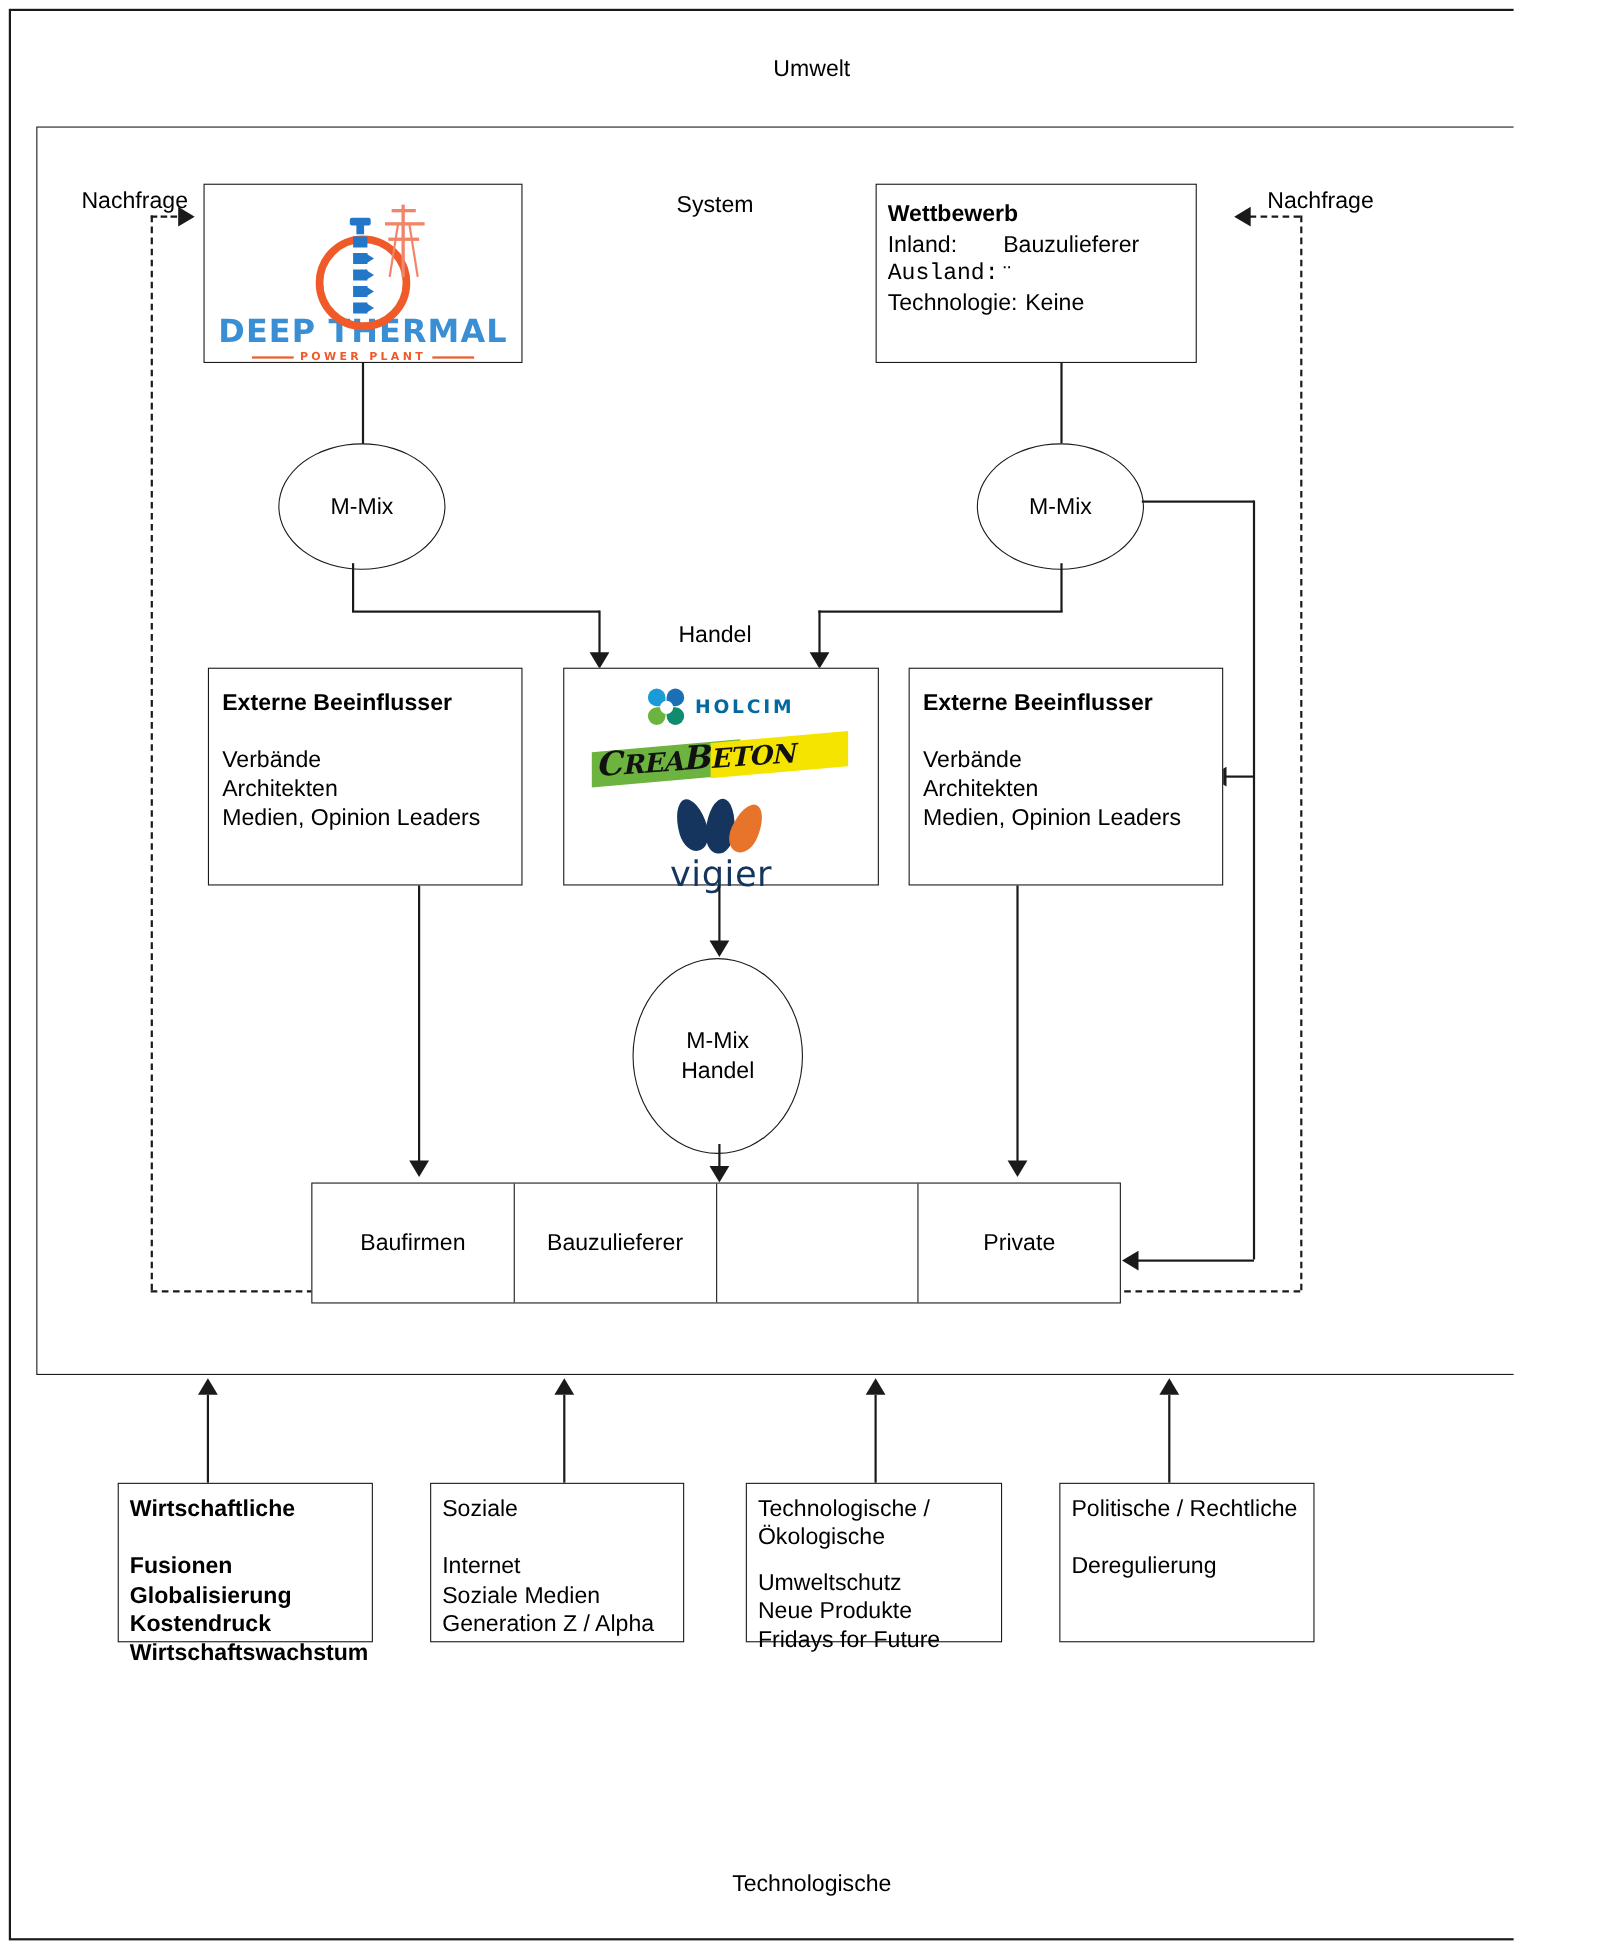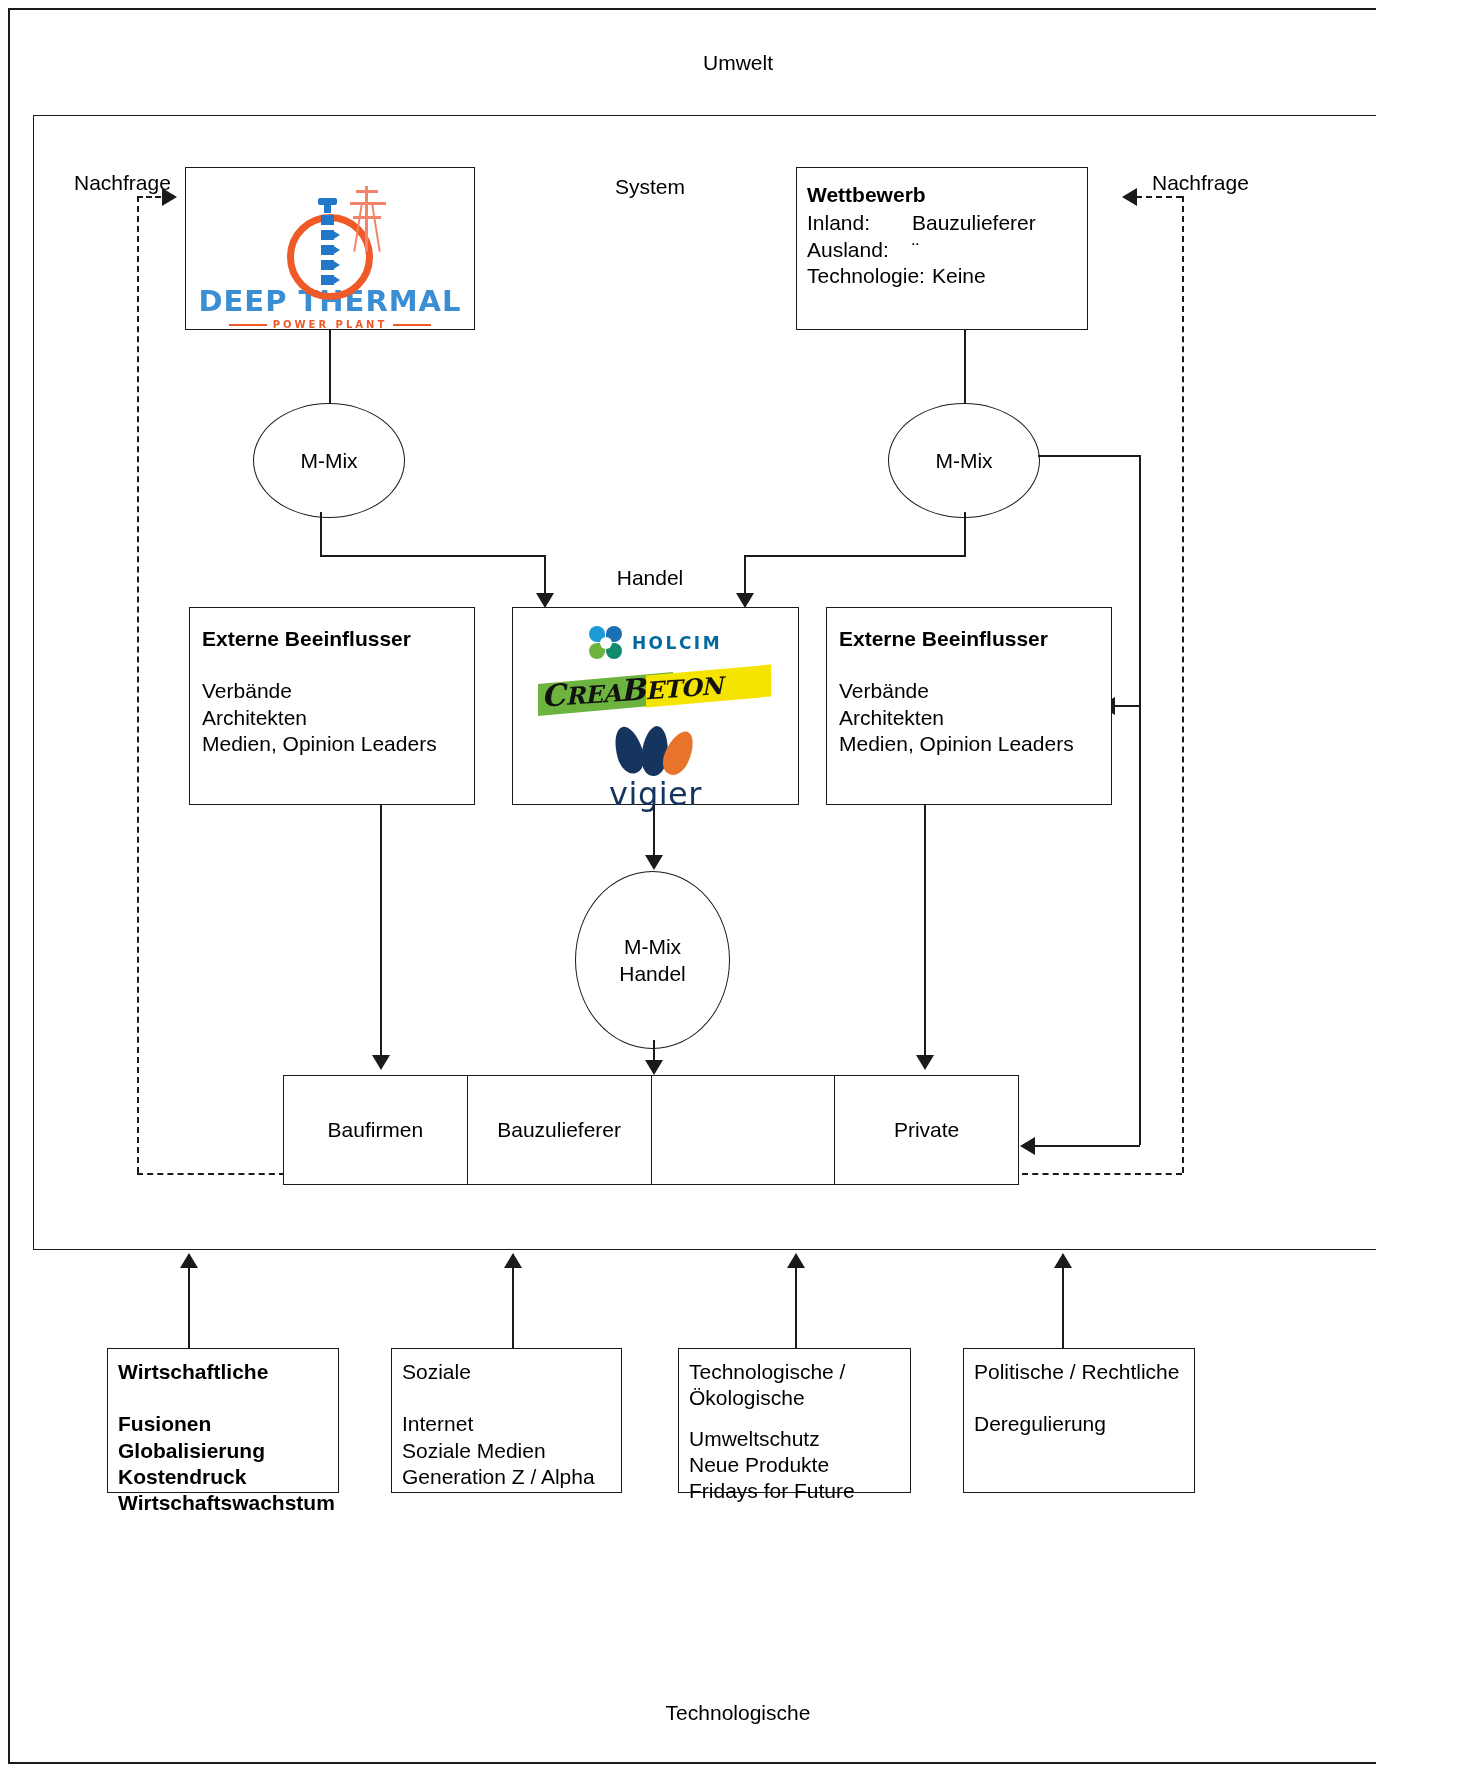--- a/index.html
+++ b/index.html
@@ -145,21 +145,21 @@
     </div>
   </div>
 
   <div class="abs box" style="left:796px;top:167px;width:292px;height:163px;padding:14px 0 0 10px;">
     <div class="lbl bold">Wettbewerb</div>
     <div style="display:flex;margin-top:2px;">
       <div class="lbl" style="width:105px;">Inland:</div>
       <div class="lbl">Bauzulieferer</div>
     </div>
     <div style="display:flex;">
-      <div class="lbl" style="width:105px;">Ausland:</div>
+      <div class="lbl" style="width:105px;font-family:Liberation Mono, monospace;">Ausland:</div>
       <div class="lbl">¨</div>
     </div>
     <div style="display:flex;">
       <div class="lbl" style="width:125px;">Technologie:</div>
       <div class="lbl">Keine</div>
     </div>
   </div>
 
   <div class="ln ln-v" style="left:329px;top:330px;height:74px;"></div>
 

